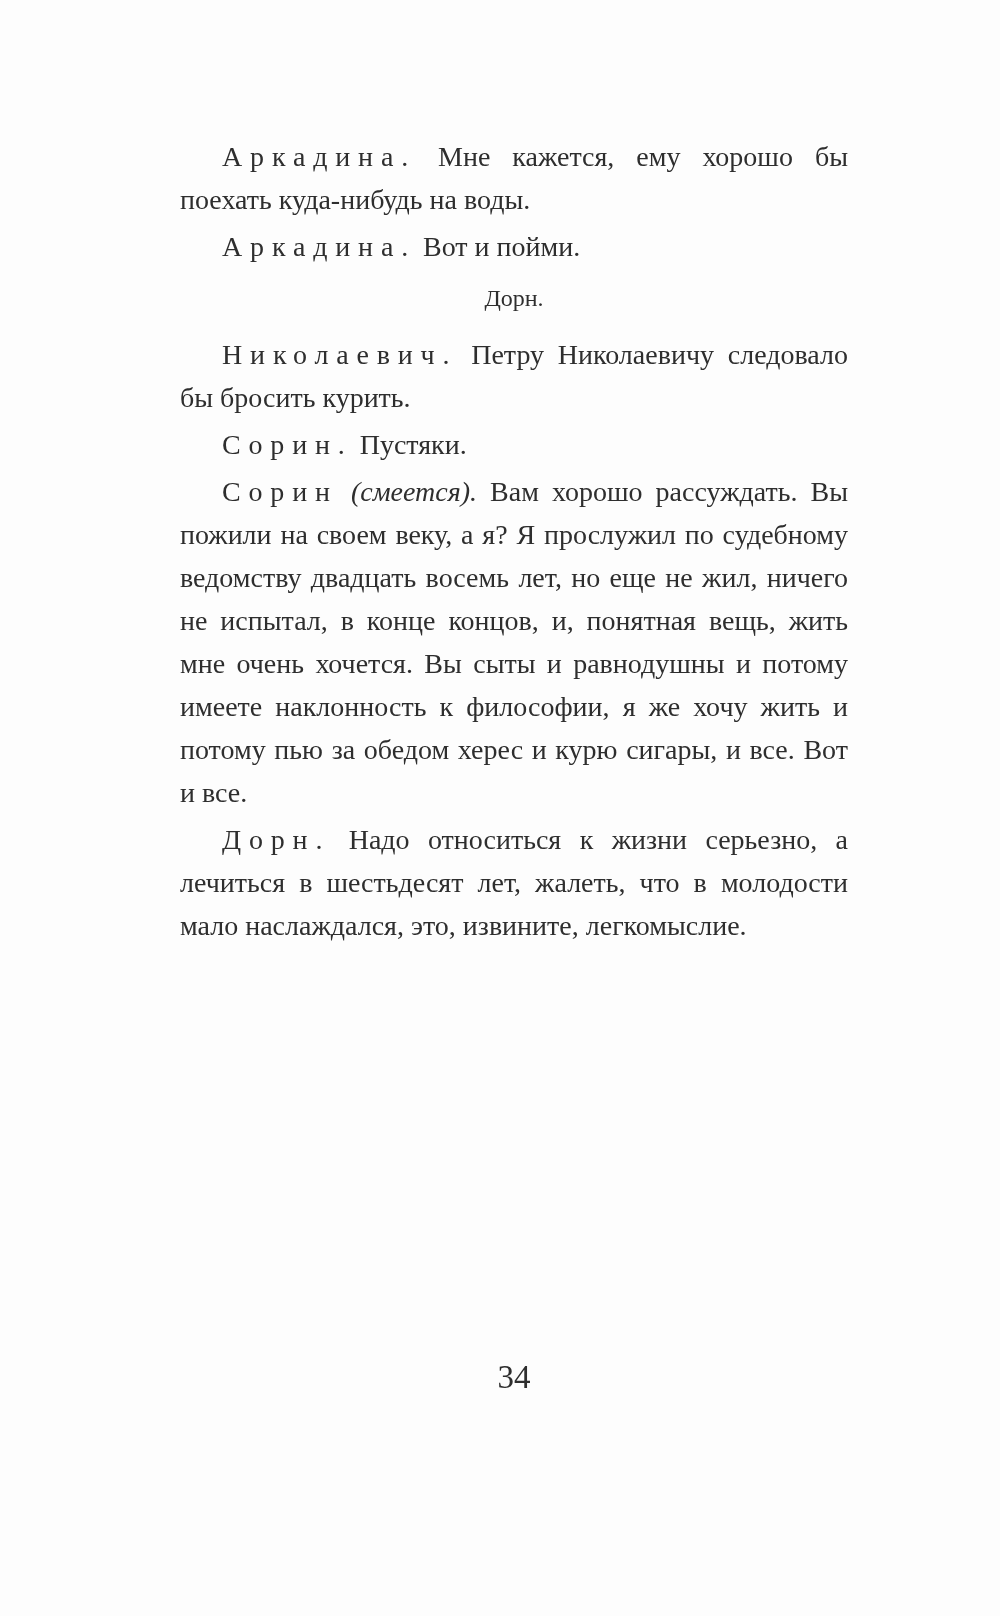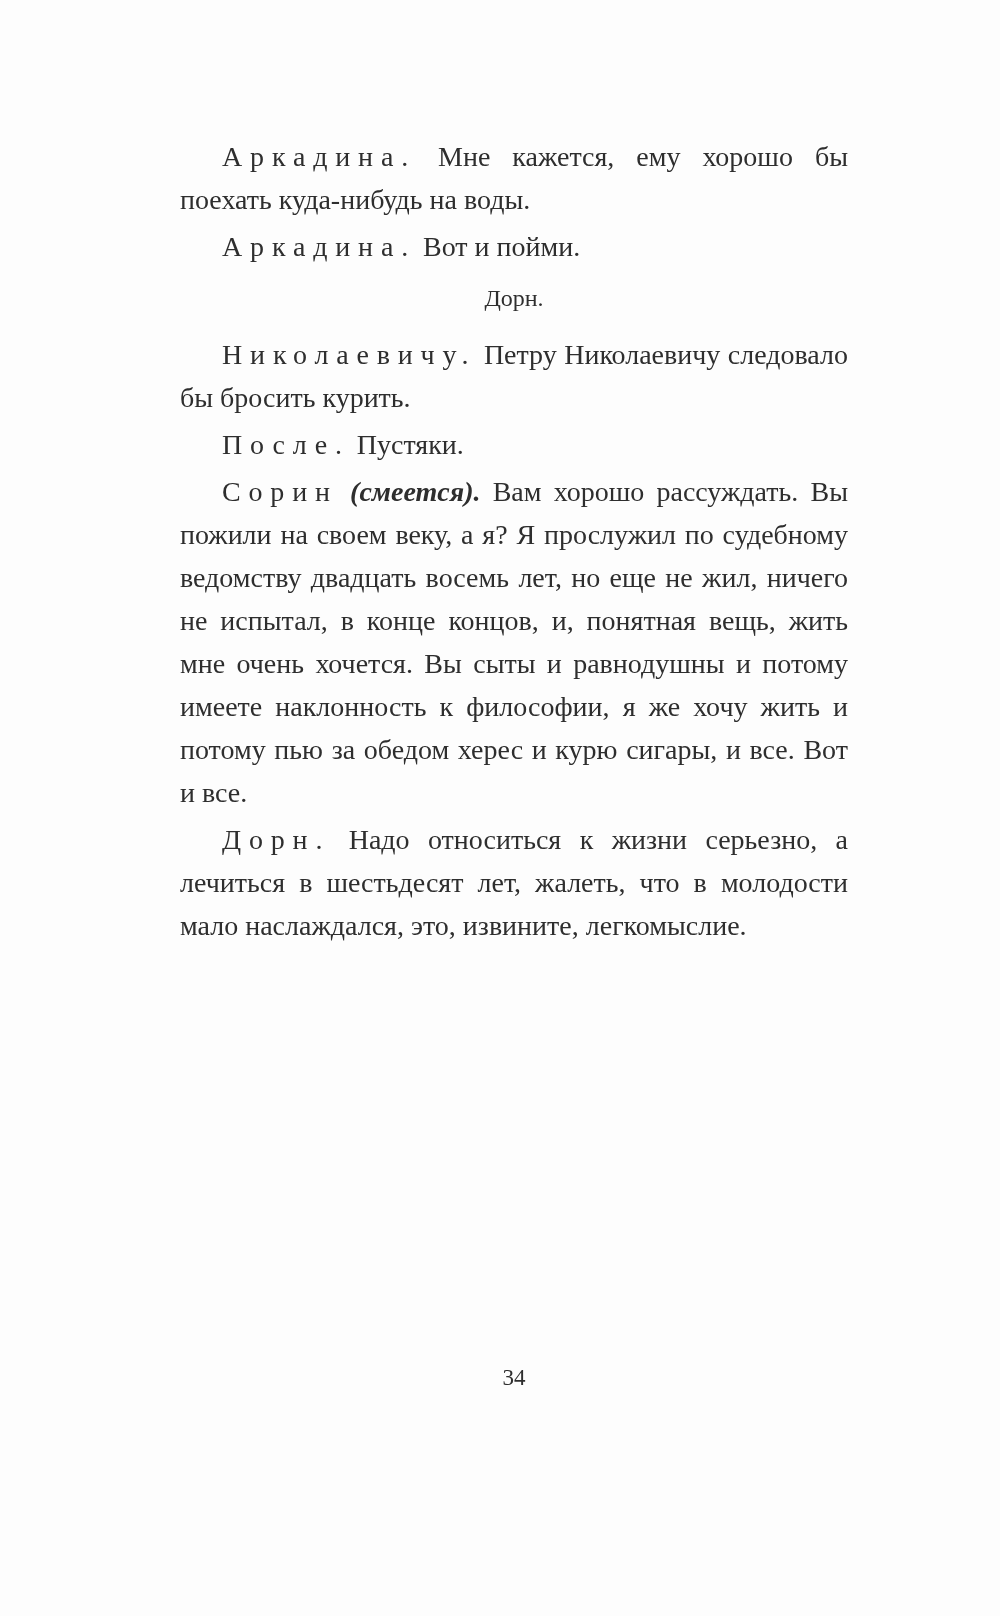--- a/index.html
+++ b/index.html
@@ -32,46 +32,45 @@
     text-align: justify;
     text-indent: 42px;
     hyphens: manual;
     -webkit-hyphens: manual;
   }
   .speaker {
     letter-spacing: 0.28em;
   }
   .direction {
     font-style: italic;
-    font-weight: bold;
   }
   p.stage {
     margin: 9px 0 13px;
     text-align: center;
     text-indent: 0;
     font-size: 24px;
     line-height: 43px;
   }
   .page-number {
     position: absolute;
     top: 1356px;
     left: 176px;
     width: 676px;
     text-align: center;
-    font-size: 23px;
+    font-size: 33px;
     line-height: 43px;
   }
 </style>
 </head>
 <body>
 
 <div class="book-page">
   <div class="page-text">
       <p class="dialogue"><span class="speaker">Аркадина.</span> Мне кажется, ему хорошо бы поехать куда-нибудь на воды.</p>
       <p class="dialogue"><span class="speaker">Аркадина.</span> Вот и пойми.</p>
       <p class="stage">Дорн.</p>
-      <p class="dialogue"><span class="speaker">Николаевичу.</span> Петру Николаевичу сле­довало бы бросить курить.</p>
-      <p class="dialogue"><span class="speaker">После.</span> Пустяки.</p>
+      <p class="dialogue"><span class="speaker">Николаевич.</span> Петру Николаевичу сле­довало бы бросить курить.</p>
+      <p class="dialogue"><span class="speaker">Сорин.</span> Пустяки.</p>
       <p class="dialogue"><span class="speaker">Сорин</span> <span class="direction">(смеется).</span> Вам хорошо рассу­ждать. Вы пожили на своем веку, а я? Я про­служил по судебному ведомству двадцать восемь лет, но еще не жил, ничего не ис­пытал, в конце концов, и, понятная вещь, жить мне очень хочется. Вы сыты и равно­душны и потому имеете наклонность к фи­лософии, я же хочу жить и потому пью за обедом херес и курю сигары, и все. Вот и все.</p>
       <p class="dialogue"><span class="speaker">Дорн.</span> Надо относиться к жизни серьез­но, а лечиться в шестьдесят лет, жалеть, что в молодости мало наслаждался, это, извини­те, легкомыслие.</p>
     </div>
   <div class="page-number">34</div>
 </div>
 
 </body></html>

